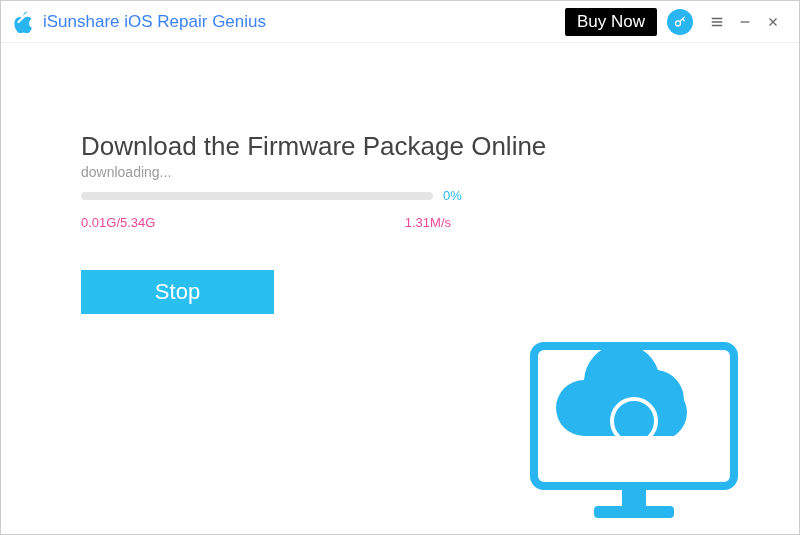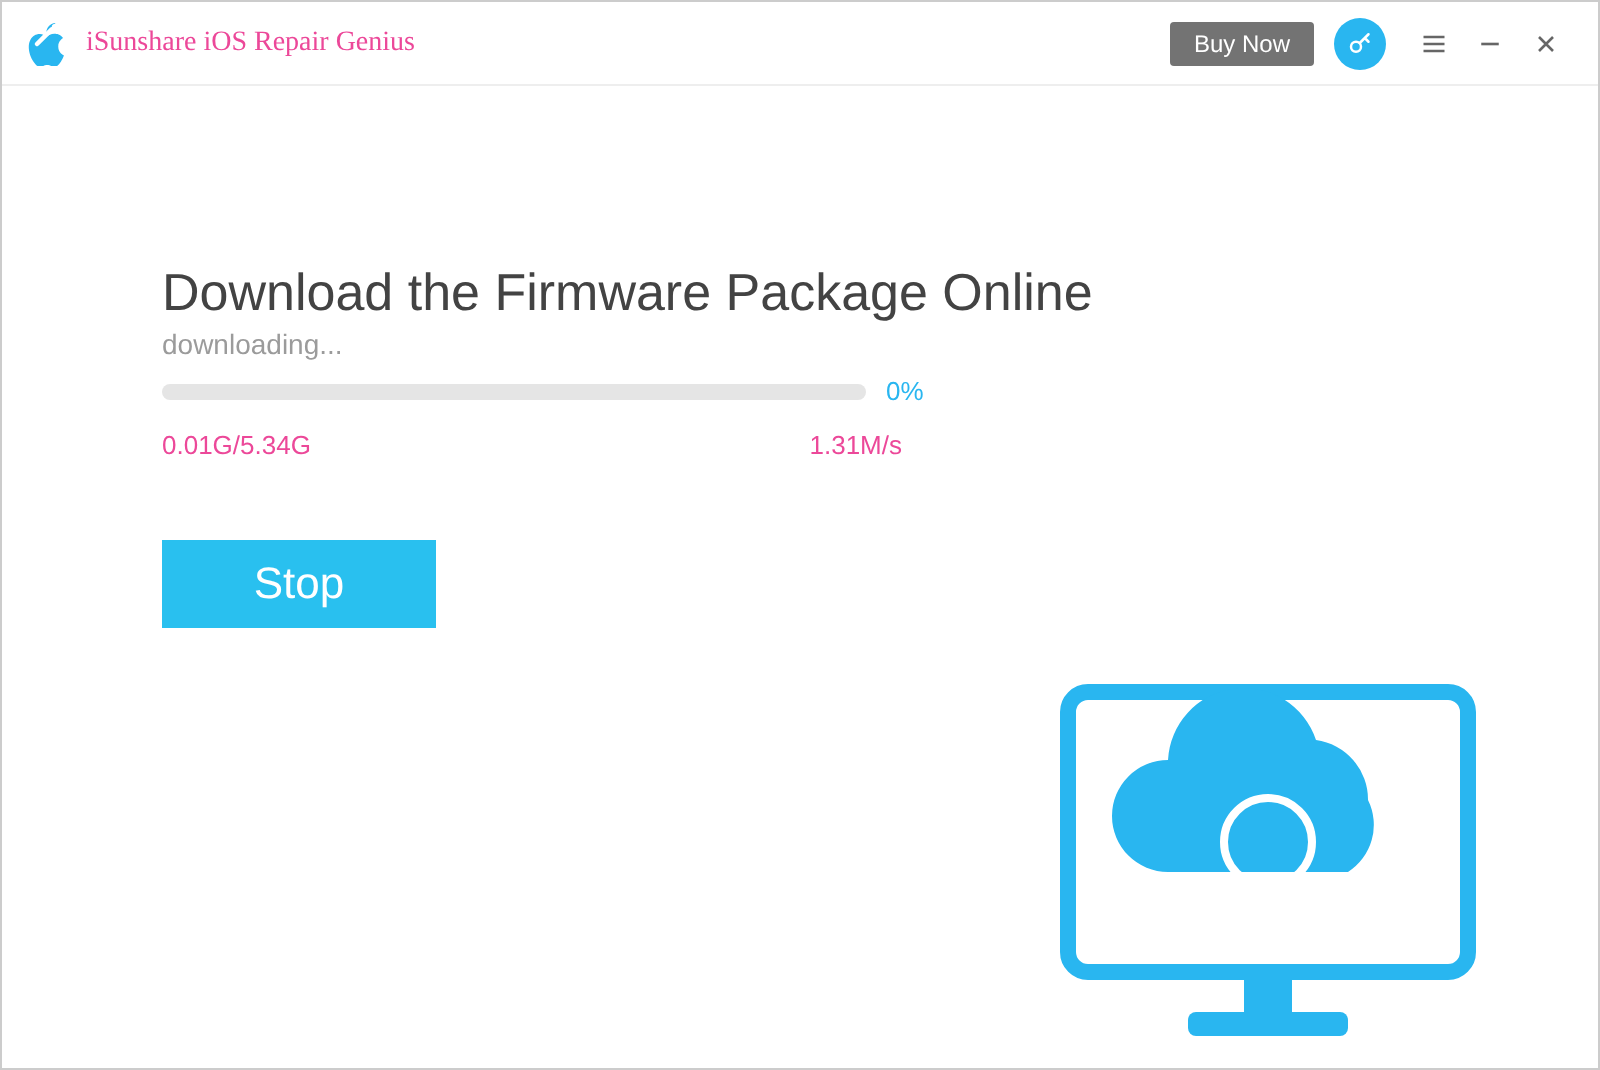--- a/index.html
+++ b/index.html
@@ -17,30 +17,29 @@
     align-items: center;
     padding: 0 12px;
     border-bottom: 1px solid #eee;
   }
   .app-logo {
     width: 22px; height: 22px;
     margin-right: 8px;
     display: flex; align-items: center; justify-content: center;
   }
   .app-title {
-    font-size: 14px;
-    color: #ec4899;
+    font-size: 17px;
+    color: #3b82f6;
     font-weight: 400;
-    font-family: Liberation Serif, serif;
   }
   .titlebar-spacer { flex: 1; }
   .buy-now {
-    background: #737373;
+    background: #000000;
     color: #fff;
-    font-size: 12px;
+    font-size: 17px;
     padding: 4px 12px;
     border: none;
     border-radius: 2px;
     margin-right: 10px;
     cursor: pointer;
     text-align: right;
   }
   .key-circle {
     width: 26px; height: 26px;
     border-radius: 50%;
@@ -99,21 +98,21 @@
   .size-row {
     display: flex;
     width: 370px;
     margin-top: 12px;
     font-size: 13px;
     color: #ec4899;
   }
   .size-row .spacer { flex: 1; }
   .stop-btn {
     margin-top: 40px;
-    width: 137px;
+    width: 193px;
     height: 44px;
     background: #29c0ef;
     color: #fff;
     border: none;
     font-size: 22px;
     font-weight: 300;
     cursor: pointer;
   }
   .illustration {
     position: absolute;

